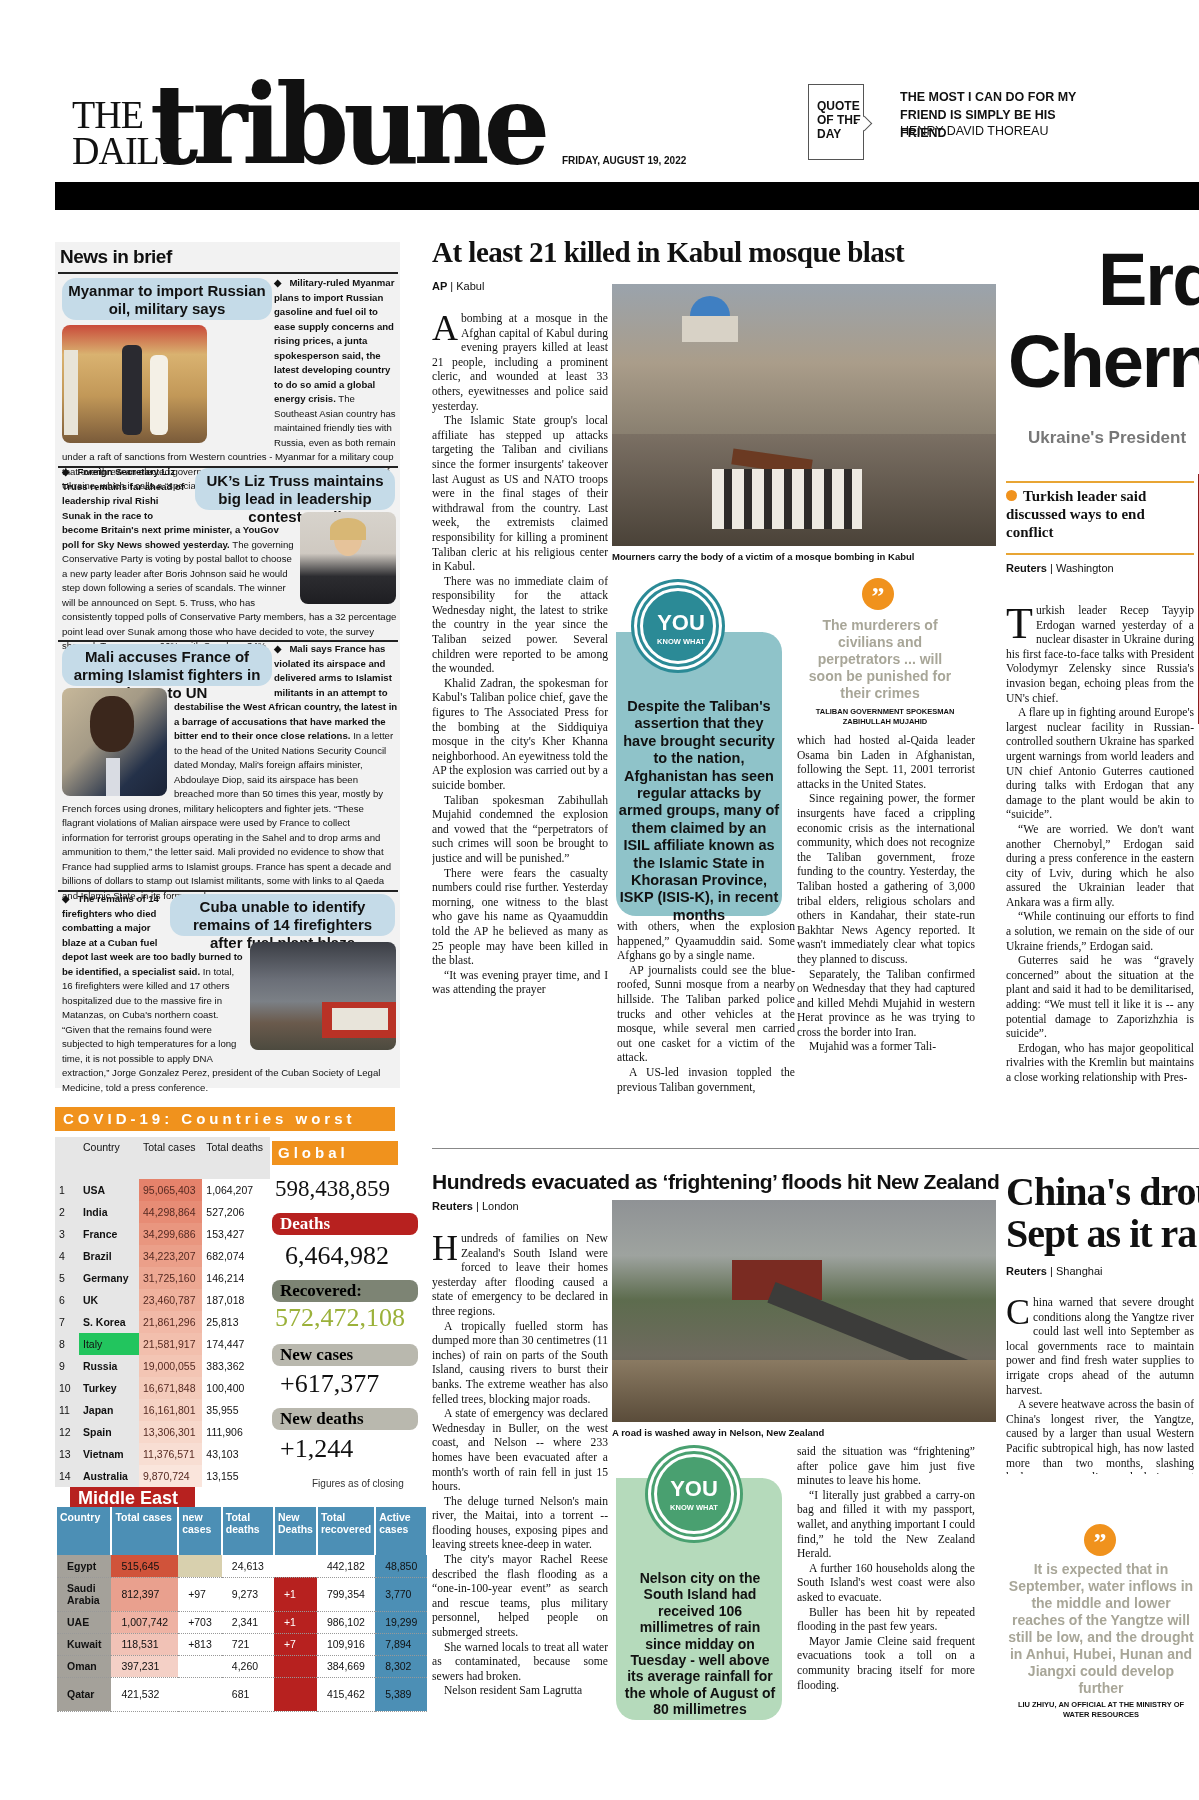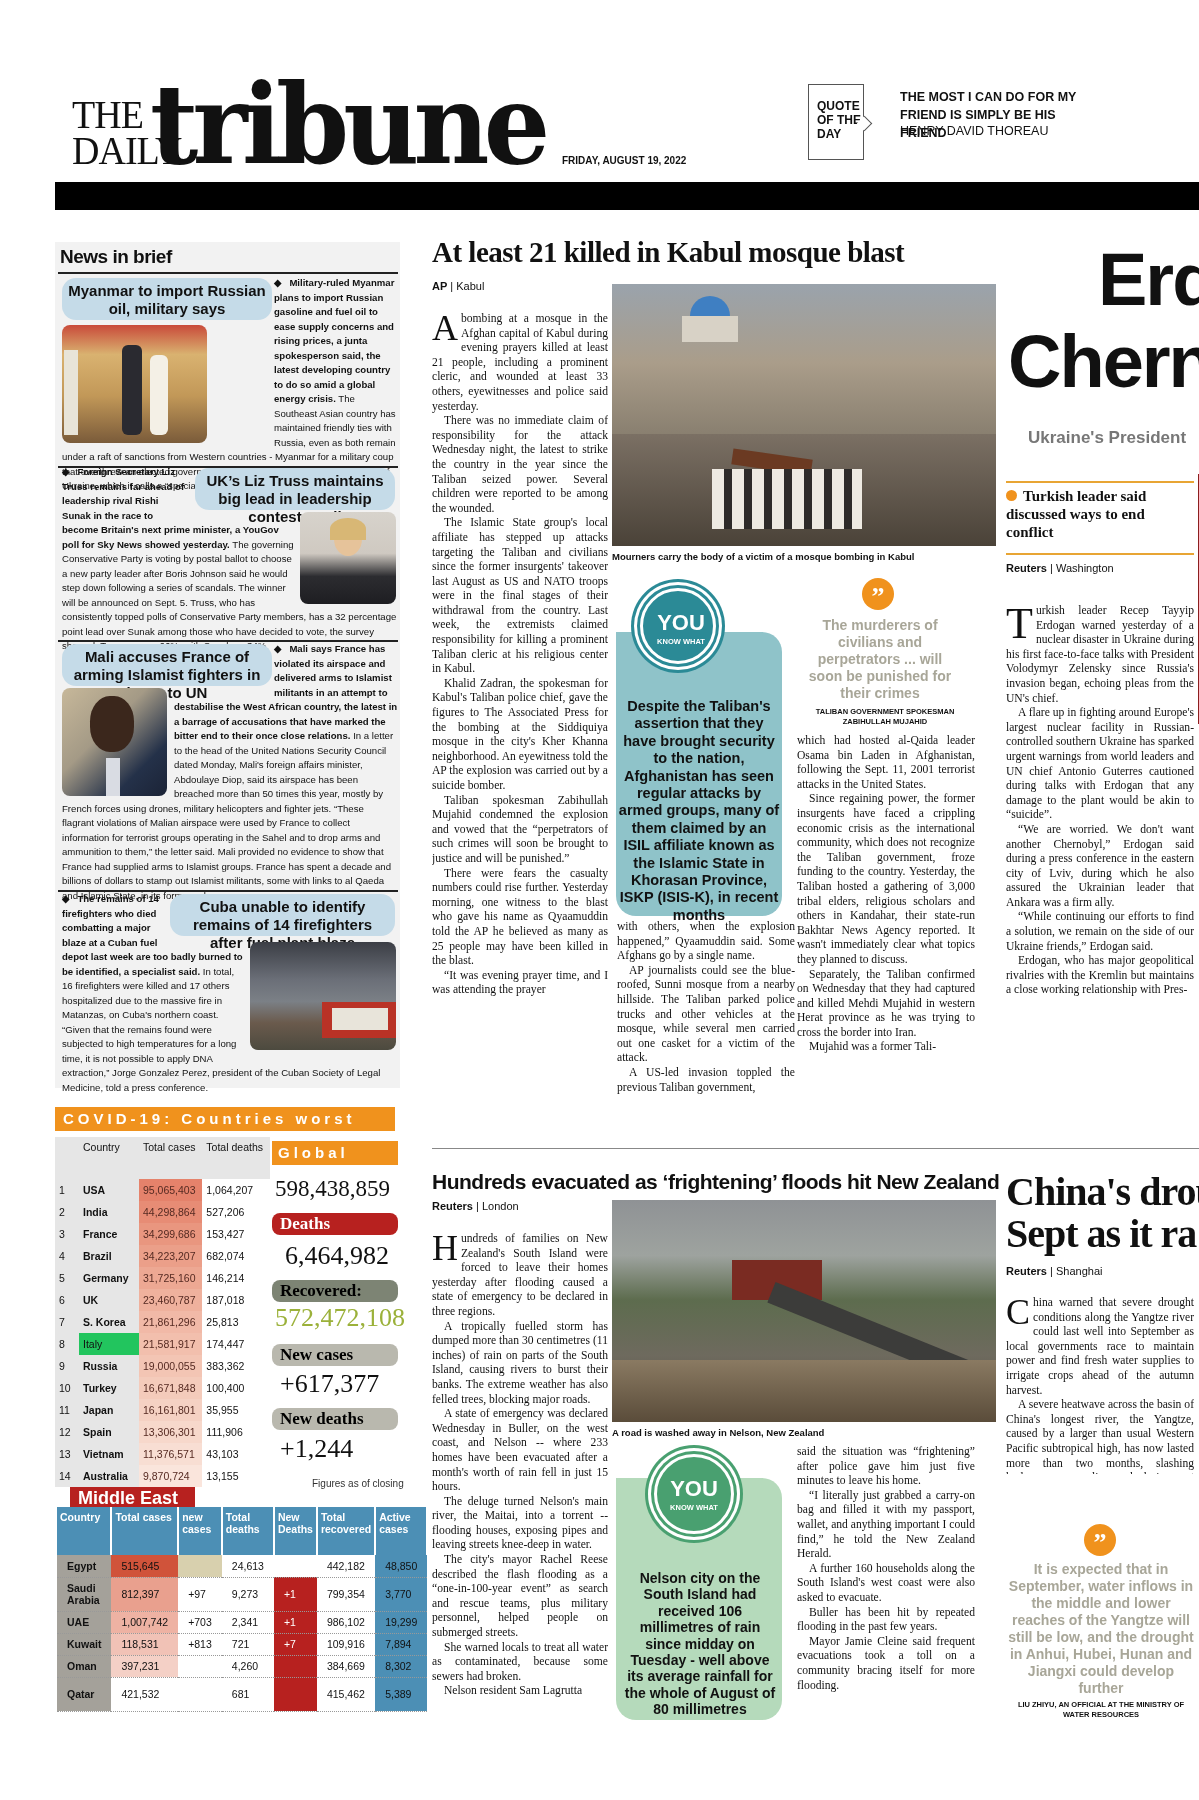--- a/index.html
+++ b/index.html
@@ -22,21 +22,21 @@
 .btxt{position:absolute;font:400 9.6px/14.5px "Liberation Sans",sans-serif;text-align:left}
 .btxt b{font-weight:700}
 .photo{position:absolute;border-radius:8px;overflow:hidden}
 
 #cv-title{left:55px;top:1107px;width:340px;height:24px;background:#f0921d;color:#fff;font:700 15px/24px "Liberation Sans",sans-serif;letter-spacing:4px;padding-left:8px}
 #cv-table{left:55px;top:1137px;width:215px;border-collapse:collapse;font:400 10.5px "Liberation Sans",sans-serif}
 #cv-table td,#cv-table th{height:22px;text-align:left;font-weight:400;padding:0 4px}
 .cv-hd th{background:#e6e6e6;height:42px!important;vertical-align:top;padding-top:4px!important}
 .cv-rank{width:24px}
 .cv-country{width:60px}
-.gt-label{position:absolute;left:272px;width:126px;height:22px;border-radius:8px;font:700 17px/22px "Liberation Serif",serif;padding-left:8px}
+.gt-label{position:absolute;left:272px;width:146px;height:22px;border-radius:8px;font:700 17px/22px "Liberation Serif",serif;padding-left:8px}
 .gt-num{position:absolute;left:275px;font:400 26px "Liberation Serif",serif}
 #me-title{left:70px;top:1487px;width:125px;height:22px;background:#b7211f;color:#fff;font:700 18px/22px "Liberation Sans",sans-serif;padding-left:8px}
 #me-note{left:312px;top:1478px;font:400 10px "Liberation Sans",sans-serif;color:#333}
 #me-table{left:57px;top:1507px;width:343px;border-collapse:collapse;font:400 10.5px "Liberation Sans",sans-serif}
 #me-table th{background:#4c8fb5;color:#fff;font-weight:700;text-align:left;vertical-align:top;padding:4px 3px;height:48px;border-right:2px solid #fff}
 #me-table td{padding:0 10px;height:22px;border-bottom:1px dotted #999}
 #me-table td.c0{background:#a4a19a;font-weight:700}
 #me-table td.act{background:#4c8fb5}
 #me-table td.nd{background:#b7211f;color:#fff}
 
@@ -295,22 +295,22 @@
         <td style="height: 34px;">415,462</td>
         <td class="act" style="height: 34px;">5,389</td>
       </tr>
     </tbody>
 </table>
 
 <div class="hl" style="left:432px;top:236px;font-size:29px">At least 21 killed in Kabul mosque blast</div>
 <div class="byline" style="left:432px;top:280px"><b>AP</b> | <span>Kabul</span></div>
 <div class="col" style="left:432px;top:312px;width:176px;height:820px;overflow:hidden">
   <p class="first"><span class="drop">A</span><span>bombing at a mosque in the Afghan capital of Kabul during evening prayers killed at least 21 people, including a prominent cleric, and wounded at least 33 others, eyewitnesses and police said yesterday.</span></p>
+  <p>The Islamic State group's local affiliate has stepped up attacks targeting the Taliban and civilians since the former insurgents' takeover last August as US and NATO troops were in the final stages of their withdrawal from the country. Last week, the extremists claimed responsibility for killing a prominent Taliban cleric at his religious center in Kabul.</p>
   <p>There was no immediate claim of responsibility for the attack Wednesday night, the latest to strike the country in the year since the Taliban seized power. Several children were reported to be among the wounded.</p>
-  <p>The Islamic State group's local affiliate has stepped up attacks targeting the Taliban and civilians since the former insurgents' takeover last August as US and NATO troops were in the final stages of their withdrawal from the country. Last week, the extremists claimed responsibility for killing a prominent Taliban cleric at his religious center in Kabul.</p>
   <p>Khalid Zadran, the spokesman for Kabul's Taliban police chief, gave the figures to The Associated Press for the bombing at the Siddiquiya mosque in the city's Kher Khanna neighborhood. An eyewitness told the AP the explosion was carried out by a suicide bomber.</p>
   <p>Taliban spokesman Zabihullah Mujahid condemned the explosion and vowed that the “perpetrators of such crimes will soon be brought to justice and will be punished.”</p>
   <p>There were fears the casualty numbers could rise further. Yesterday morning, one witness to the blast who gave his name as Qyaamuddin told the AP he believed as many as 25 people may have been killed in the blast.</p>
   <p>“It was evening prayer time, and I was attending the prayer</p>
 </div>
 <div class="abs" style="left:612px;top:284px;width:384px;height:262px;background:linear-gradient(180deg,#9aa3ac 0%,#aa9d8a 30%,#8c8272 55%,#6f6659 80%,#5a5248 100%);overflow:hidden">
   <div style="position:absolute;left:78px;top:12px;width:40px;height:22px;border-radius:20px 20px 0 0;background:#3f7fc2"></div>
   <div style="position:absolute;left:70px;top:32px;width:56px;height:26px;background:#d8d2c6"></div>
   <div style="position:absolute;left:0;top:150px;width:384px;height:112px;background:linear-gradient(180deg,#7b7064,#4a4238)"></div>
   <div style="position:absolute;left:120px;top:170px;width:80px;height:16px;background:#6b3a22;transform:rotate(8deg)"></div>
@@ -346,20 +346,21 @@
 <div class="abs" style="left:1006px;top:481px;width:188px;height:2px;background:#e8a534"></div>
 <div class="abs" style="left:1006px;top:487px;width:150px;font:700 15px/18px 'Liberation Serif',serif"><span style="display:inline-block;width:11px;height:11px;border-radius:50%;background:#f0921d;margin-right:6px"></span><span>Turkish leader said discussed ways to end conflict</span></div>
 <div class="abs" style="left:1006px;top:553px;width:188px;height:2px;background:#e8a534"></div>
 <div class="byline" style="left:1006px;top:562px"><b>Reuters</b> | <span>Washington</span></div>
 <div class="abs" style="left:1198px;top:474px;width:1px;height:250px;background:#8b1e1e"></div>
 <div class="col" style="left:1006px;top:604px;width:188px;height:526px;overflow:hidden">
   <p class="first"><span class="drop" style="font-size:44px;line-height:36px">T</span><span>urkish leader Recep Tayyip Erdogan warned yesterday of a nuclear disaster in Ukraine during his first face-to-face talks with President Volodymyr Zelensky since Russia's invasion began, echoing pleas from the UN's chief.</span></p>
   <p>A flare up in fighting around Europe's largest nuclear facility in Russian-controlled southern Ukraine has sparked urgent warnings from world leaders and UN chief Antonio Guterres cautioned during talks with Erdogan that any damage to the plant would be akin to “suicide”.</p>
   <p>“We are worried. We don't want another Chernobyl,” Erdogan said during a press conference in the eastern city of Lviv, during which he also assured the Ukrainian leader that Ankara was a firm ally.</p>
   <p>“While continuing our efforts to find a solution, we remain on the side of our Ukraine friends,” Erdogan said.</p>
+  <p>Guterres said he was “gravely concerned” about the situation at the plant and said it had to be demilitarised, adding: “We must tell it like it is -- any potential damage to Zaporizhzhia is suicide”.</p>
   <p>Erdogan, who has major geopolitical rivalries with the Kremlin but maintains a close working relationship with Pres-</p>
 </div>
 
 <div class="hr" style="left:432px;top:1148px;width:767px"></div>
 
 <div class="hl" style="left:432px;top:1170px;font:700 21px 'Liberation Sans Narrow','Liberation Sans',sans-serif;letter-spacing:-0.5px;white-space:nowrap">Hundreds evacuated as ‘frightening’ floods hit New Zealand</div>
 <div class="byline" style="left:432px;top:1200px"><b>Reuters</b> | <span>London</span></div>
 <div class="col" style="left:432px;top:1232px;width:176px;height:490px;overflow:hidden">
   <p class="first"><span class="drop">H</span><span>undreds of families on New Zealand's South Island were forced to leave their homes yesterday after flooding caused a state of emergency to be declared in three regions.</span></p>
   <p>A tropically fuelled storm has dumped more than 30 centimetres (11 inches) of rain on parts of the South Island, causing rivers to burst their banks. The extreme weather has also felled trees, blocking major roads.</p>

